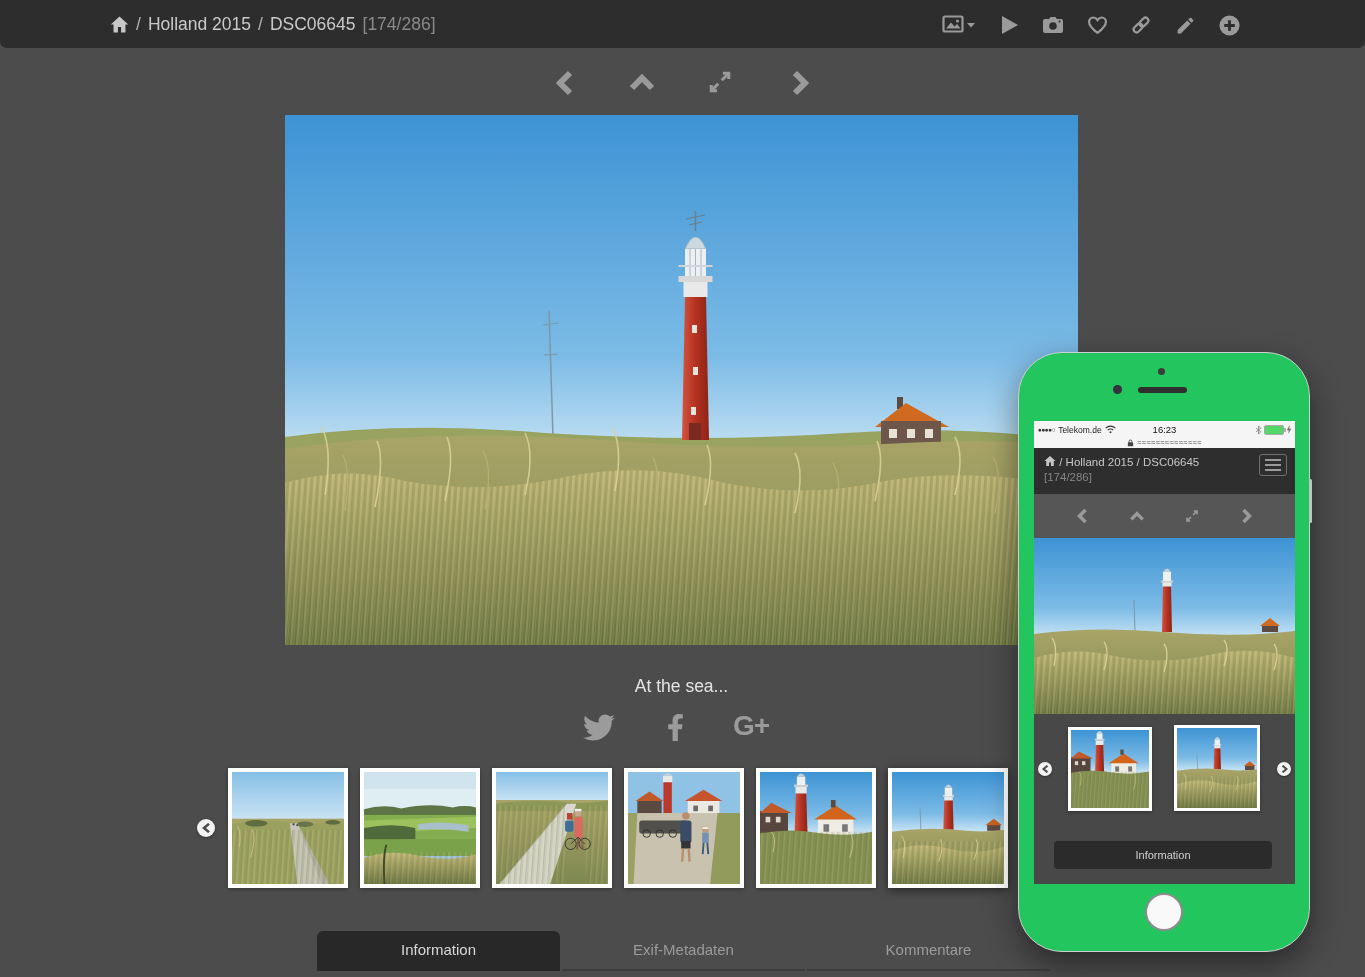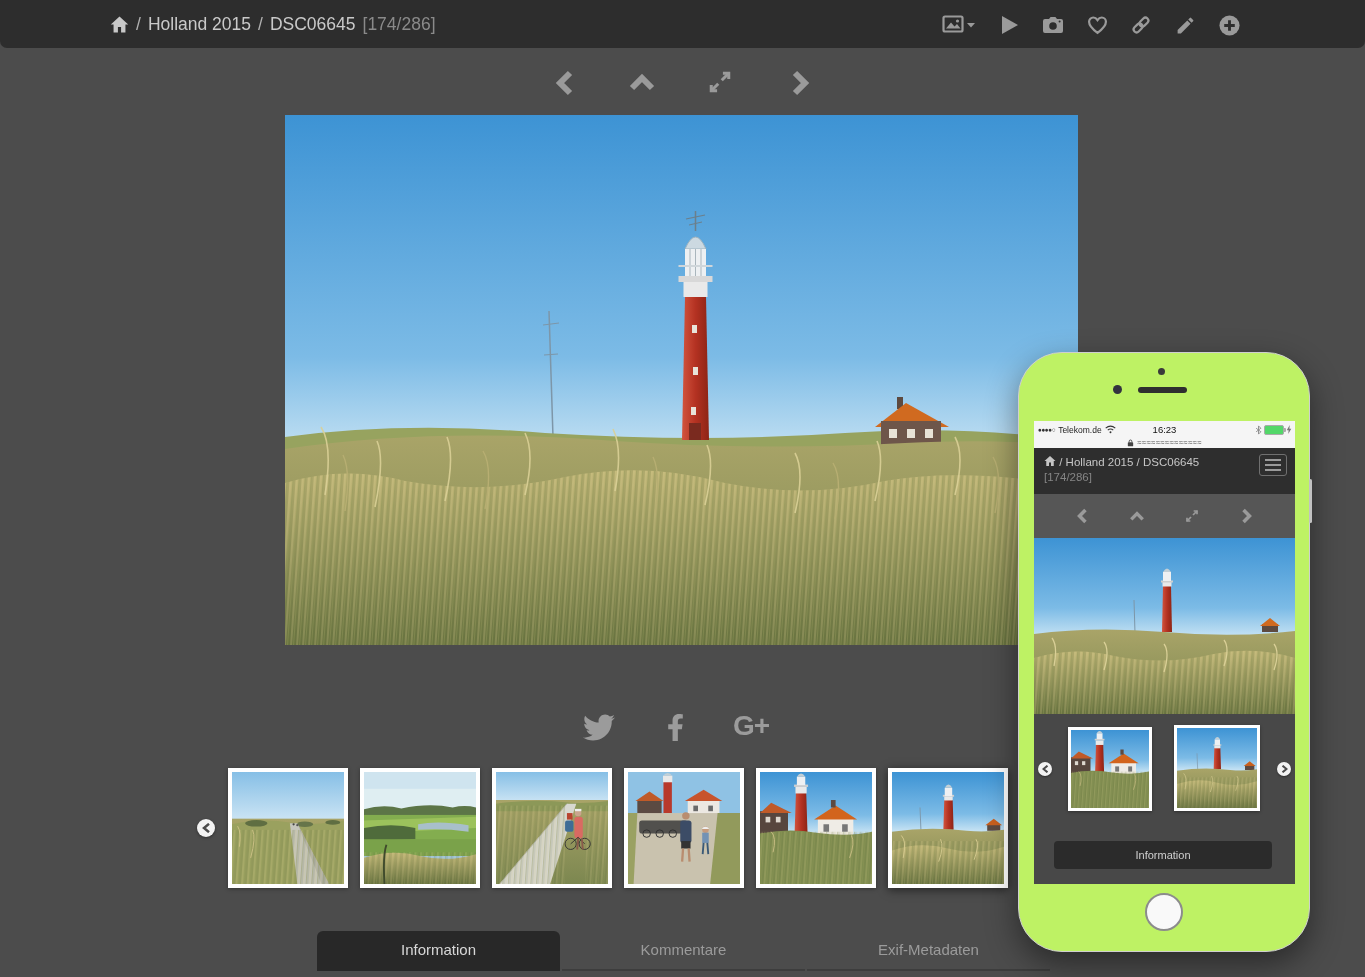--- a/index.html
+++ b/index.html
@@ -34,21 +34,21 @@
   .thumb{position:absolute;top:768px;width:112px;height:112px;border:4px solid #fff;
          box-shadow:0 1px 4px rgba(0,0,0,.35);cursor:pointer;background:#9ec7e2;}
   .thumb.active{box-shadow:0 2px 9px rgba(0,0,0,.55);}
   .thumb svg{display:block;}
   
   .tabs{position:absolute;left:317px;top:931px;display:flex;}
   .tab{width:243px;height:40px;margin-right:2px;box-sizing:border-box;text-align:center;
        line-height:38px;font-size:15px;color:#9b9b9b;border-bottom:2px solid #3d3d3d;cursor:pointer;}
   .tab.active{background:#282828;border-bottom:none;border-radius:6px 6px 0 0;color:#d8d8d8;}
   
-  .phone{position:absolute;left:1018px;top:352px;width:290px;height:598px;background:#bef264;
+  .phone{position:absolute;left:1018px;top:352px;width:290px;height:598px;background:#22c55e;
          border:1px solid #cfcfcf;border-radius:44px;box-shadow:0 12px 32px rgba(0,0,0,.45);}
   .phone .cam-dot{position:absolute;left:139px;top:15px;width:7px;height:7px;border-radius:50%;background:#3a3a3a;}
   .phone .front-cam{position:absolute;left:94px;top:32px;width:9px;height:9px;border-radius:50%;background:#33333f;}
   .phone .speaker{position:absolute;left:119px;top:34px;width:49px;height:6px;border-radius:3px;background:#2f2f2f;}
   .phone .power{position:absolute;right:-3px;top:126px;width:3px;height:44px;background:#c2c2c2;border-radius:2px;}
   .phone .home-btn{position:absolute;left:126px;top:540px;width:38px;height:38px;border-radius:50%;
                    border:2.5px solid #8c8c8c;background:#f9f9f9;box-sizing:border-box;}
   .screen{position:absolute;left:15px;top:68px;width:261px;height:463px;background:#484848;overflow:hidden;}
   .m-status{position:absolute;left:0;top:0;width:261px;height:27px;background:#f5f5f5;color:#222;}
   .m-status .row1{position:relative;height:13px;font-size:8.5px;display:flex;align-items:center;padding:2px 3px 0 4px;}
@@ -346,20 +346,21 @@
       <rect x="640" y="314" width="8" height="9" fill="#e8e2d6"></rect>
 
       <path d="M0,334 Q150,312 330,326 Q480,336 620,328 Q720,323 793,332 L793,530 L0,530 Z" fill="url(#gDune)"></path>
       <path d="M0,368 Q60,350 120,366 Q200,380 280,362 Q360,346 440,368 Q520,384 600,366 Q680,352 793,372 L793,530 L0,530 Z" fill="url(#gFg)"></path>
       <path d="M0,368 Q60,350 120,366 Q200,380 280,362 Q360,346 440,368 Q520,384 600,366 Q680,352 793,372 L793,530 L0,530 Z" fill="url(#patGrass)" opacity=".55"></path>
       <path d="M40,380 Q48,330 36,312 M90,392 Q100,344 92,326 M160,386 Q170,342 162,322 M240,380 Q250,338 240,318 M330,376 Q338,334 328,314 M420,390 Q430,348 422,330 M510,398 Q520,356 510,338 M590,386 Q600,344 592,326 M670,380 Q680,340 670,322 M740,390 Q750,350 742,332" stroke="#d9cf96" stroke-width="1.6" fill="none" opacity=".9"></path>
       <path d="M60,396 Q66,356 58,340 M200,394 Q208,352 198,336 M370,398 Q376,358 368,342 M550,404 Q558,364 548,348 M710,398 Q718,358 708,342" stroke="#b7ae72" stroke-width="1.4" fill="none"></path>
     </svg>
   </div>
 
+  <div class="caption">At the sea...</div>
   <div class="share">
     <span class="sbtn" style="left:298px;top:6px">
       <svg class="svg-ic" width="32" height="27" viewBox="0 0 24 20">
           <path fill="currentColor" d="M23.954 2.569c-.885.389-1.83.654-2.825.775 1.014-.611 1.794-1.574 2.163-2.723-.951.555-2.005.959-3.127 1.184C19.269.846 17.992.246 16.574.246c-2.717 0-4.92 2.203-4.92 4.917 0 .39.045.765.127 1.124C7.691 6.094 4.066 4.13 1.64 1.161c-.427.722-.666 1.561-.666 2.475 0 1.71.87 3.213 2.188 4.096-.807-.026-1.566-.248-2.228-.616v.061c0 2.385 1.693 4.374 3.946 4.827-.413.111-.849.171-1.296.171-.314 0-.615-.03-.916-.086.631 1.953 2.445 3.377 4.604 3.417-1.68 1.319-3.809 2.105-6.102 2.105-.39 0-.779-.023-1.17-.067 2.189 1.394 4.768 2.209 7.557 2.209 9.054 0 13.999-7.496 13.999-13.986 0-.209 0-.42-.015-.63.961-.689 1.8-1.56 2.46-2.548z"></path>
         </svg>
     </span>
     <span class="sbtn" style="left:382px;top:4px">
       <svg class="svg-ic" width="17" height="31" viewBox="0 0 320 512">
           <path fill="currentColor" d="M279.14 288l14.22-92.66h-88.91v-60.13c0-25.35 12.42-50.06 52.24-50.06h40.42V6.26S260.43 0 225.36 0c-73.22 0-121.08 44.38-121.08 124.72v70.62H22.89V288h81.39v224h100.17V288z"></path>
         </svg>
@@ -398,22 +399,22 @@
       </svg>
   </div>
   <div class="thumb active" style="left:888px">
     <svg width="112" height="112">
         <use href="#sc6"></use>
       </svg>
   </div>
 
   <div class="tabs">
     <div class="tab active">Information</div>
+    <div class="tab">Exif-Metadaten</div>
     <div class="tab">Kommentare</div>
-    <div class="tab">Exif-Metadaten</div>
   </div>
 
   <div class="phone">
     <div class="cam-dot"></div>
     <div class="front-cam"></div>
     <div class="speaker"></div>
     <div class="power"></div>
 
     <div class="screen">
 

